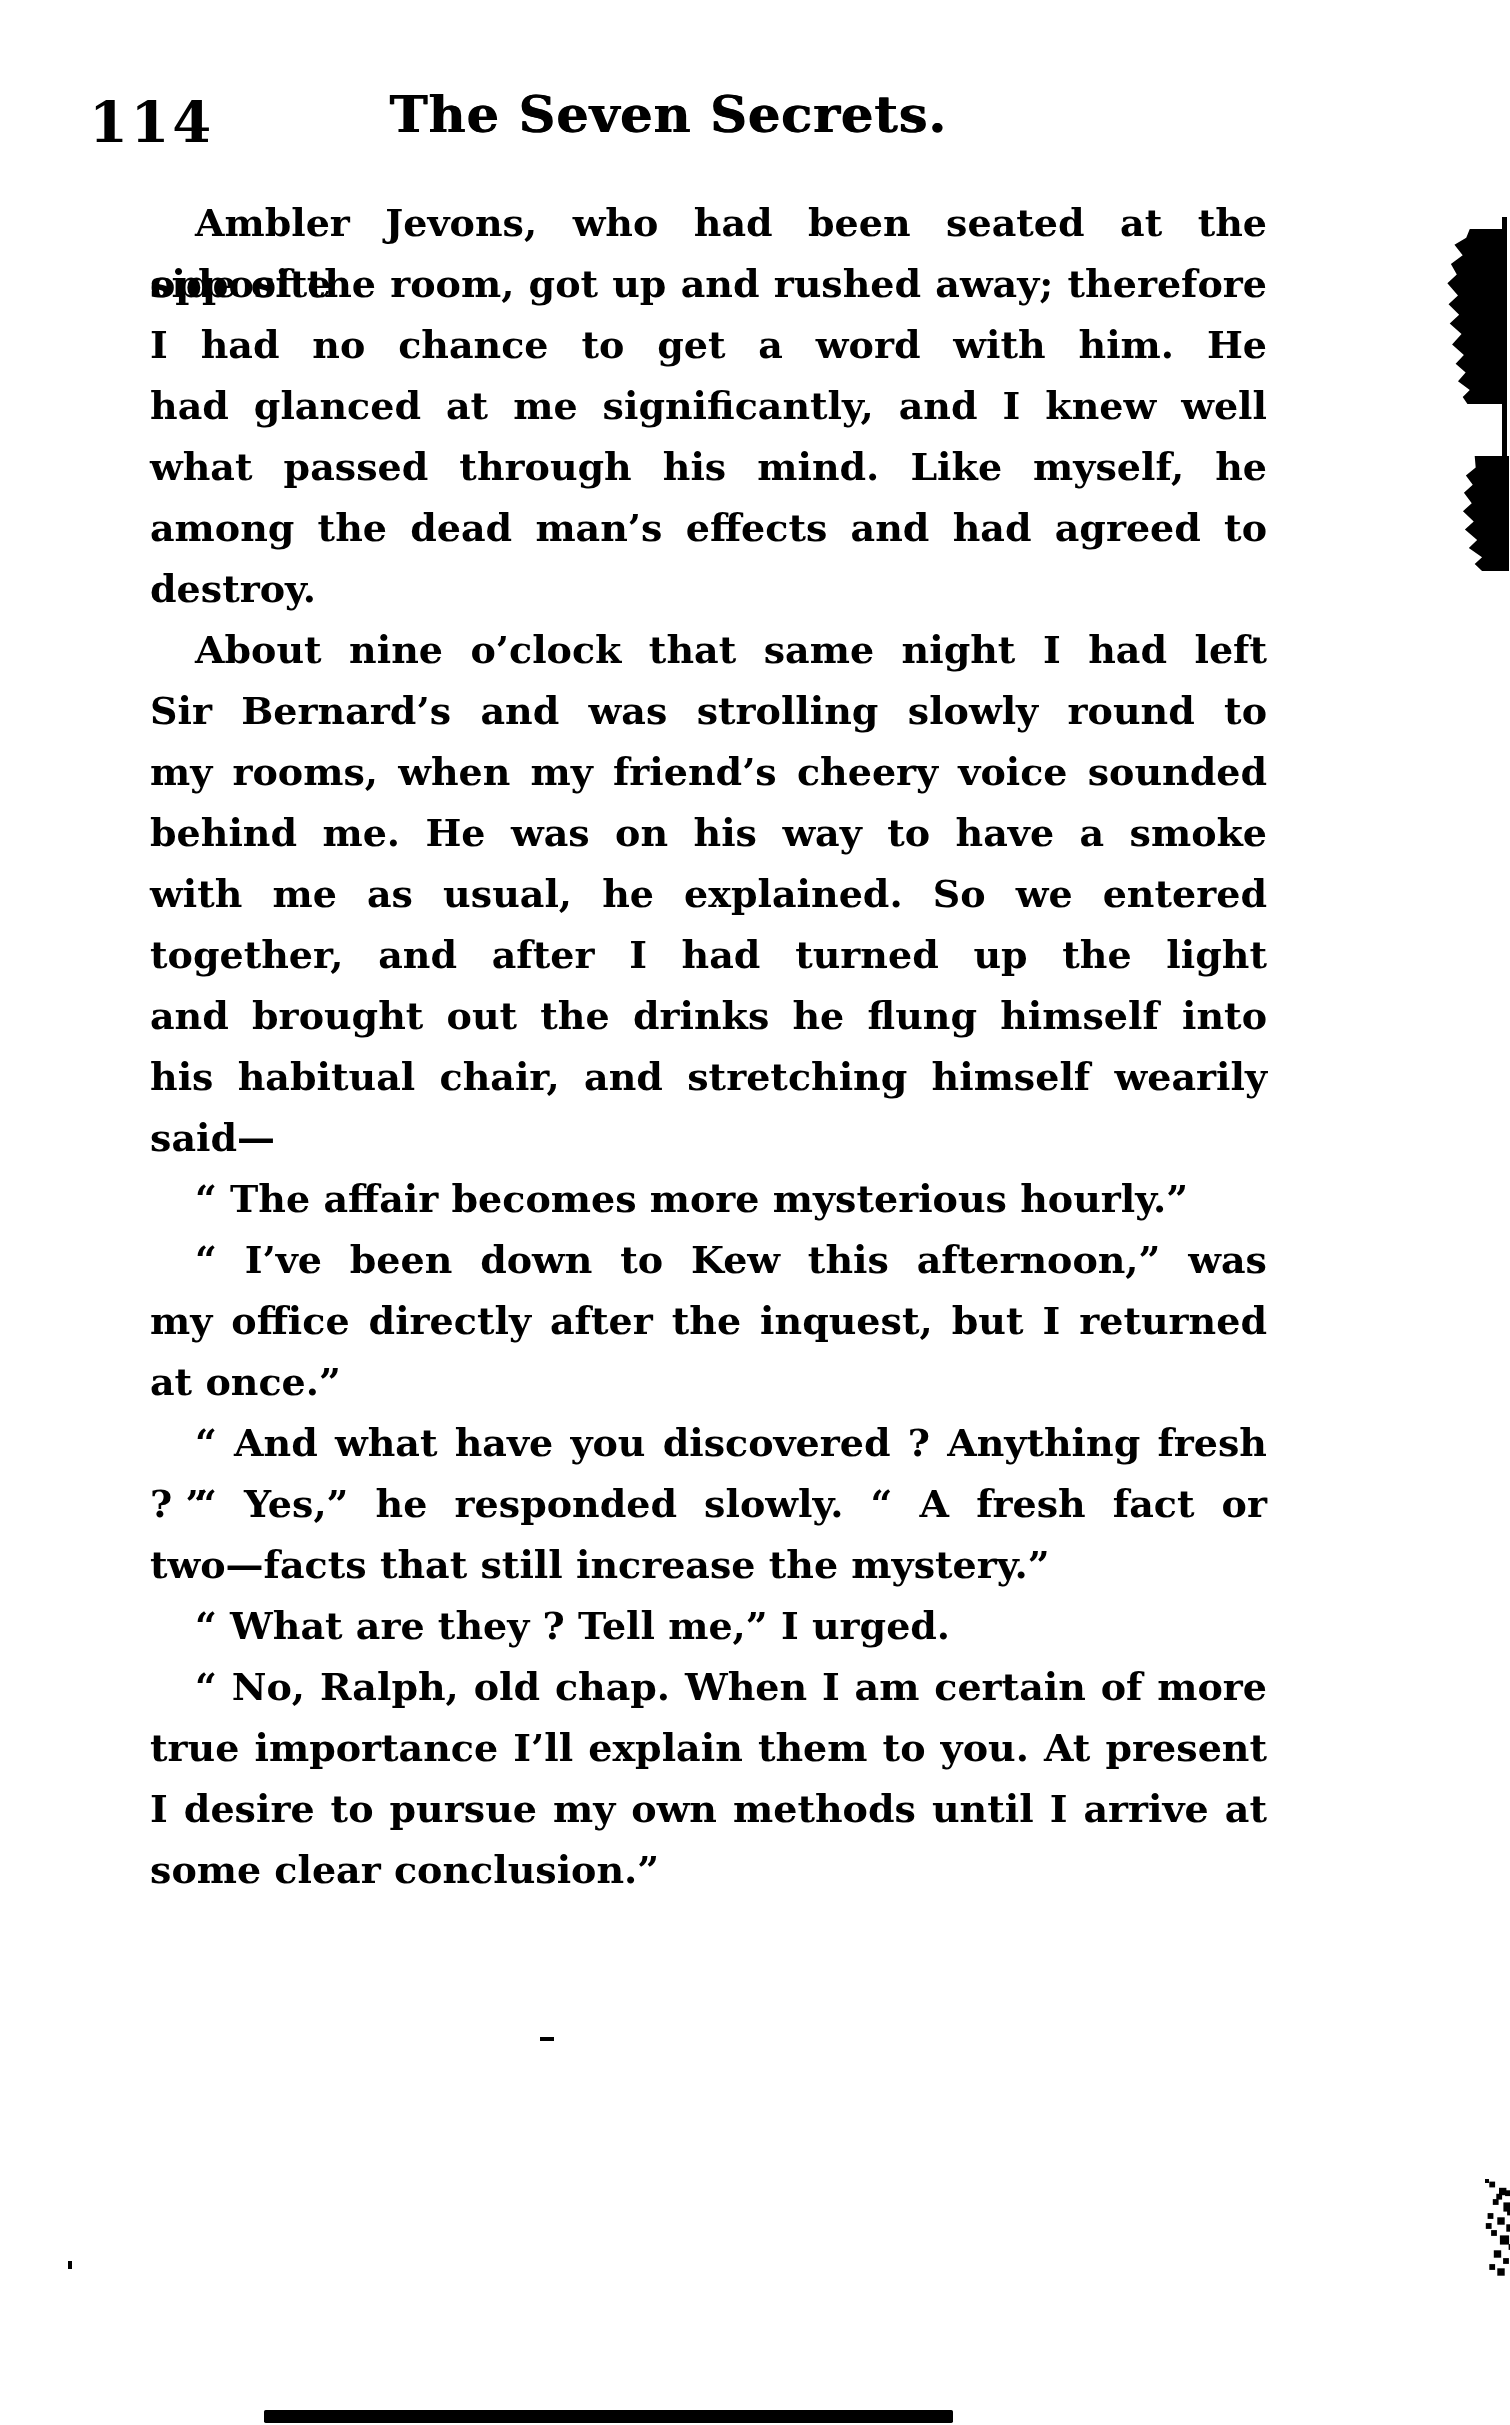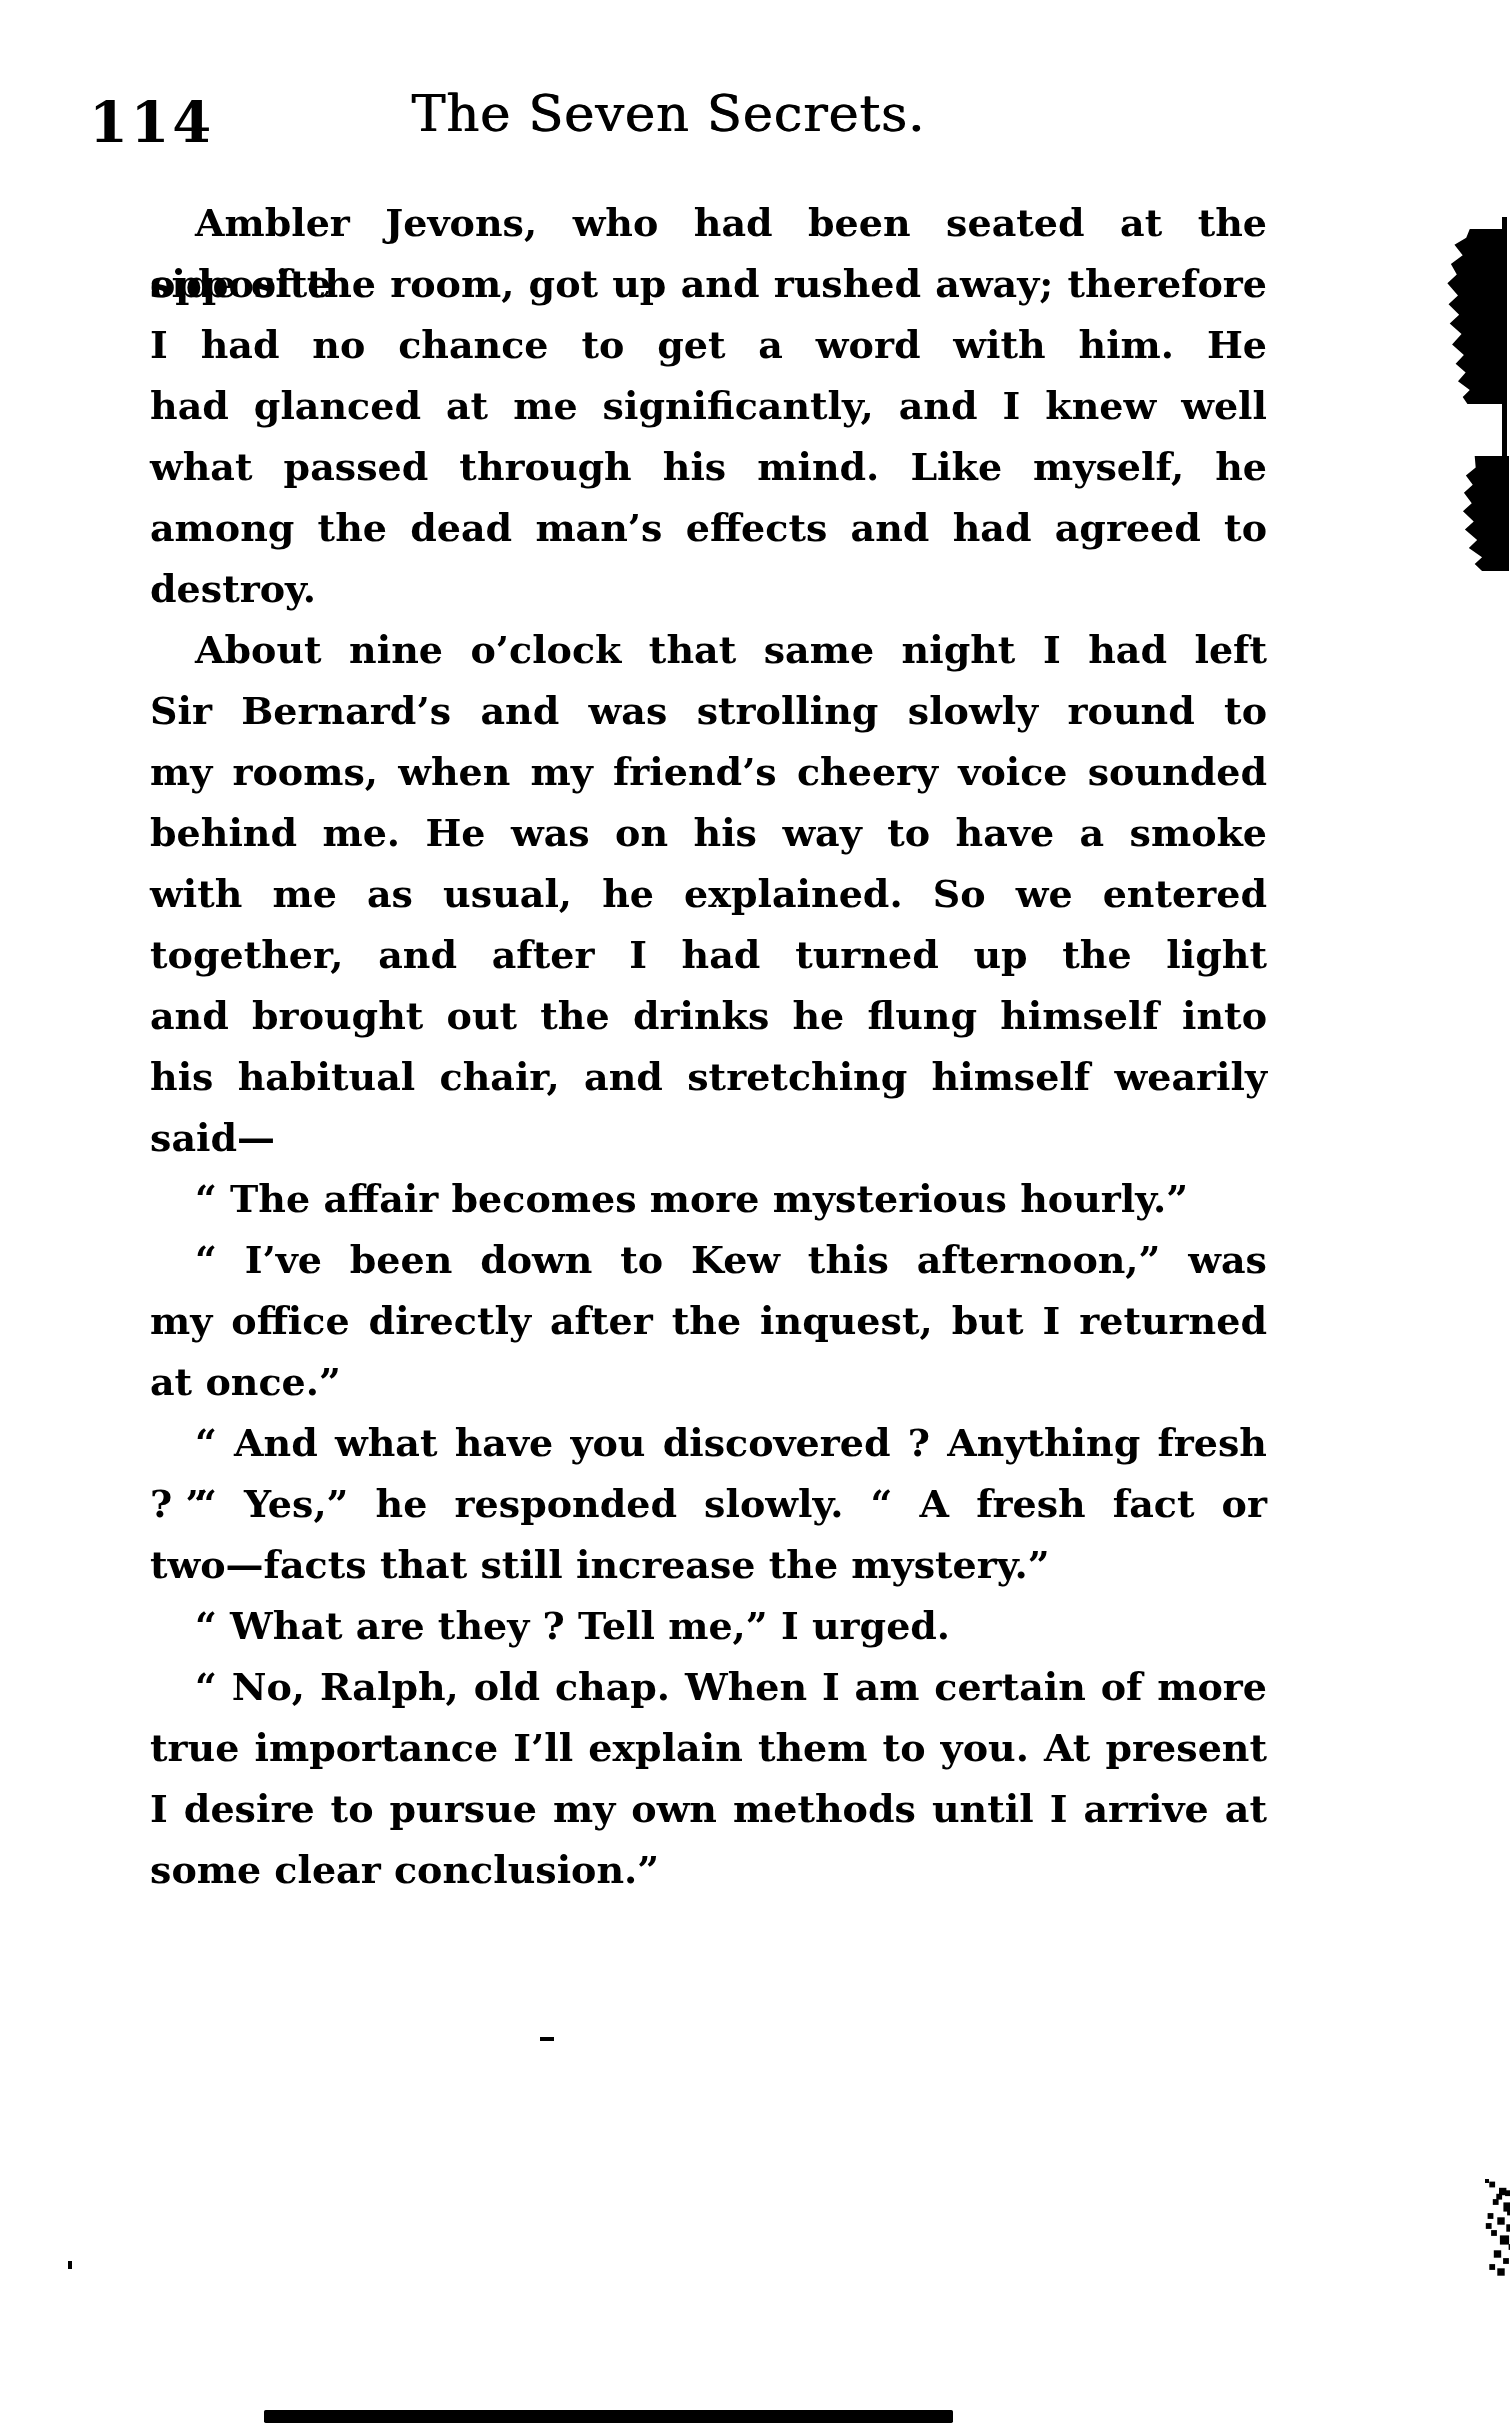--- a/index.html
+++ b/index.html
@@ -21,21 +21,21 @@
     font-weight: bold;
     letter-spacing: 2.6px;
   }
   .running-title {
     position: absolute;
     left: 0;
     top: 84px;
     width: 1336px;
     text-align: center;
     font-size: 51px;
-    font-weight: normal;
+    font-weight: bold;
     letter-spacing: 0.9px;
     text-shadow: 0.9px 0 0 #000;
   }
   
   .text-block {
     position: absolute;
     left: 150px;
     top: 192px;
     width: 1117px;
     font-size: 38px;

